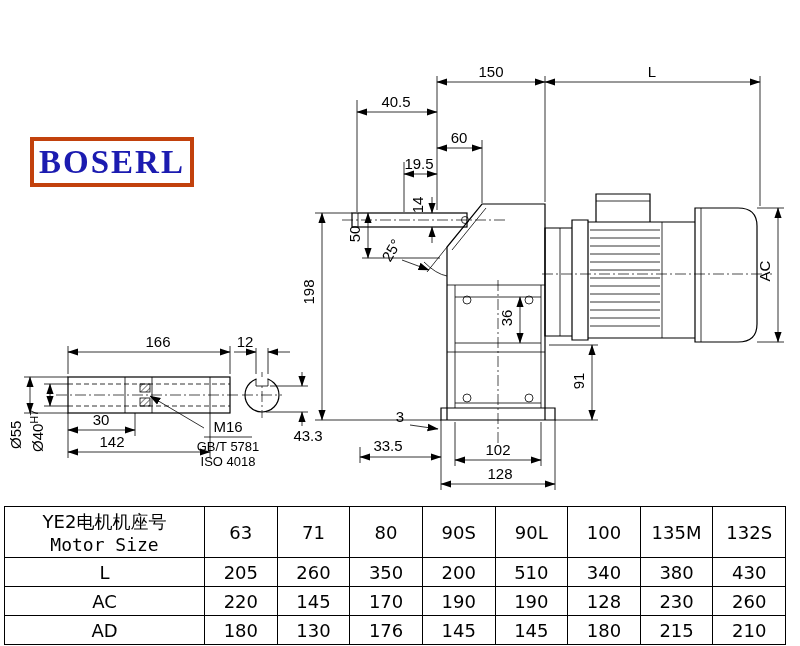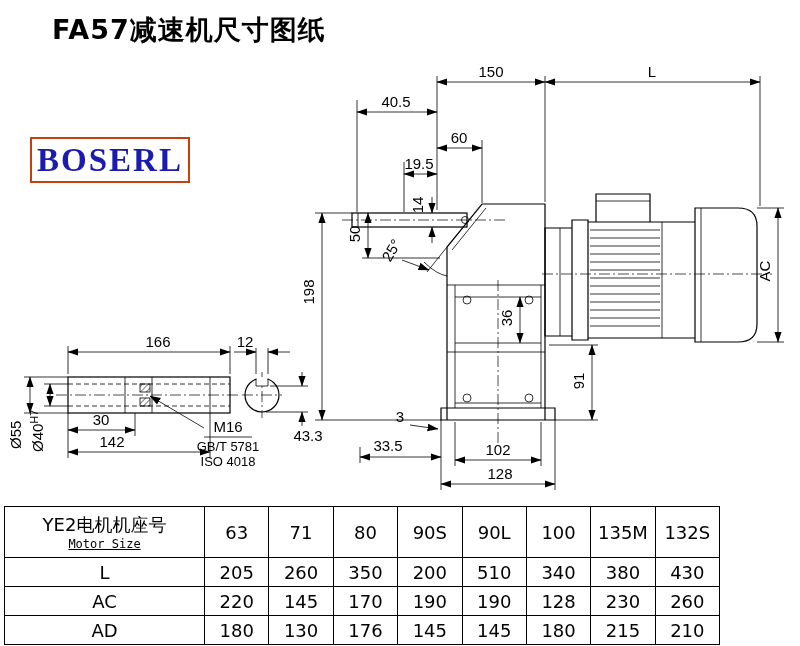--- a/index.html
+++ b/index.html
@@ -1,43 +1,42 @@
 <!DOCTYPE html>
 <html><head>
 <meta charset="utf-8">
 <style>
   html,body{margin:0;padding:0;background:#fff;}
   .stage{position:relative;width:800px;height:646px;background:#fff;overflow:hidden;
          font-family:"Liberation Sans",sans-serif;color:#000;}
   .page-title{position:absolute;left:52px;top:12px;font-size:27px;font-weight:bold;
               letter-spacing:1px;font-family:"DejaVu Sans",sans-serif;}
   .logo-box{position:absolute;left:30px;top:137px;width:156px;height:42px;
-            border:2px solid #c2410c;display:flex;align-items:center;justify-content:center;}
+            border:4px solid #c2410c;display:flex;align-items:center;justify-content:center;}
   .logo-text{font-family:"Liberation Serif",serif;font-weight:bold;font-size:33px;
              color:#1b1bb0;letter-spacing:2px;line-height:1;}
   svg.drawing{position:absolute;left:0;top:0;}
   .ln{stroke:#000;stroke-width:1.2;fill:none;}
   .thin{stroke:#000;stroke-width:0.8;fill:none;}
   .cl{stroke:#000;stroke-width:0.7;fill:none;stroke-dasharray:11 3 2 3;}
   .dash{stroke:#000;stroke-width:0.8;fill:none;stroke-dasharray:5 3;}
   .dtxt{font:15px "Liberation Sans",sans-serif;fill:#000;}
   .dtxt-s{font:13px "Liberation Sans",sans-serif;fill:#000;}
-  #tbl{position:absolute;left:4px;top:506px;width:716px;border-collapse:collapse;
+  #tbl{position:absolute;left:4px;top:506px;width:782px;border-collapse:collapse;
        table-layout:fixed;font:18px "DejaVu Sans",sans-serif;}
   #tbl td{border:1px solid #000;text-align:center;vertical-align:middle;padding:0;}
   #tbl tr.hdr td{height:50px;}
   #tbl tr.row td{height:28px;}
-  .mono{font-family:"DejaVu Sans Mono",monospace;font-size:12px;text-decoration:underline;}
+  .mono{font-family:"DejaVu Sans Mono",monospace;font-size:18px;}
 </style>
 </head>
 <body>
 
 <div class="stage">
 
-  <div class="page-title">FA57减速机尺寸图纸</div>
 
   <div class="logo-box">
     <span class="logo-text">BOSERL</span>
   </div>
 
   <svg class="drawing" width="800" height="502" viewBox="0 0 800 502" xmlns="http://www.w3.org/2000/svg">
     <defs>
       <marker id="ar" viewBox="0 0 10 8" refX="9.5" refY="4" markerUnits="userSpaceOnUse" markerWidth="11" markerHeight="9" orient="auto-start-reverse">
         <path d="M0,0.6 L10,4 L0,7.4 Z" fill="#000"></path>
       </marker>

